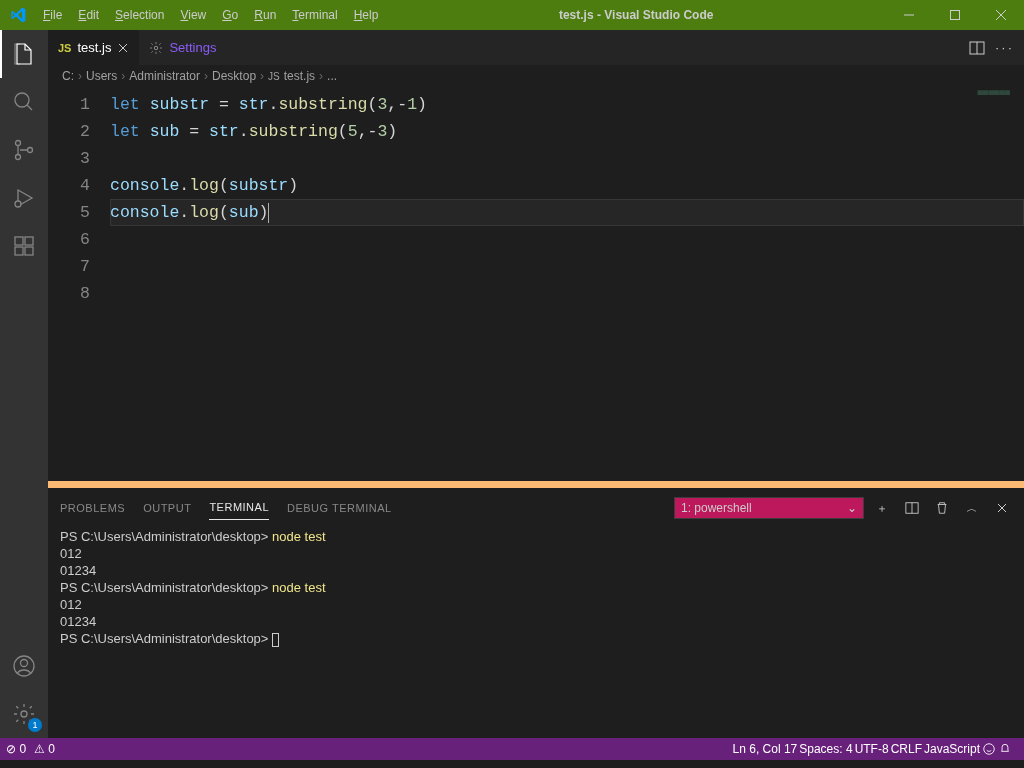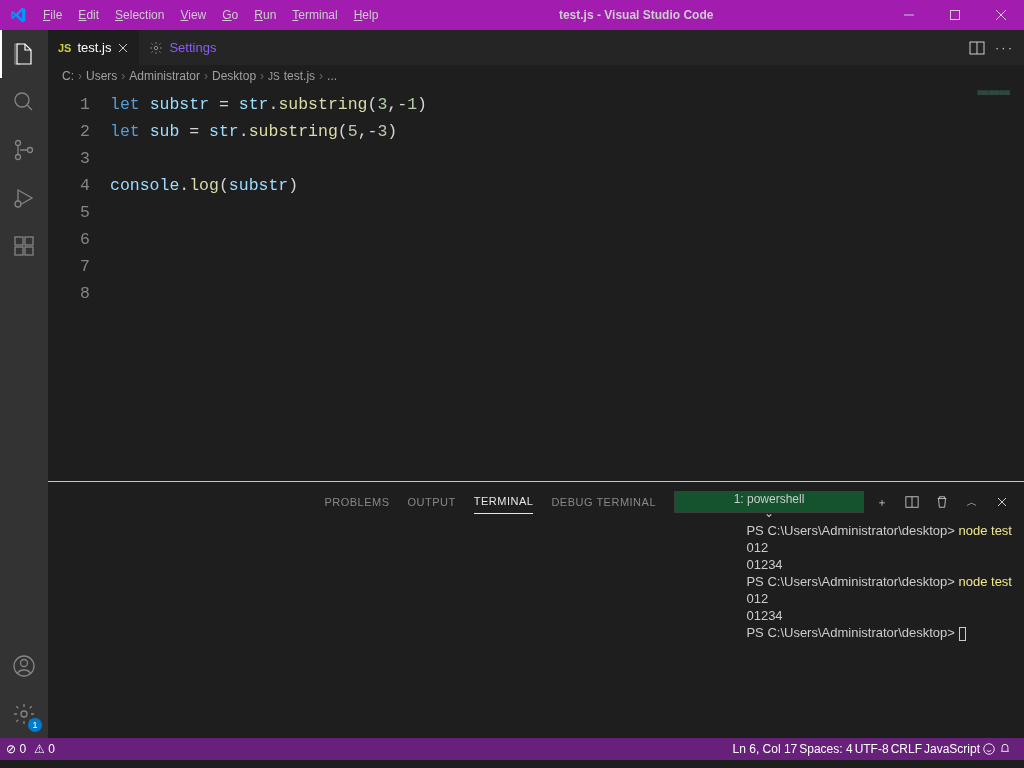--- a/index.html
+++ b/index.html
@@ -1,17 +1,17 @@
 <!DOCTYPE html>
 <html><head>
 <meta charset="utf-8">
 <style>
 * { margin: 0; padding: 0; box-sizing: border-box; }
 body { font-family: "Segoe UI", Arial, sans-serif; font-size: 13px; background: #1e1e1e; color: #cccccc; width: 1024px; height: 768px; overflow: hidden; position: relative; }
-.titlebar { height: 30px; background: #a21caf; display: flex; align-items: center; color: #cccccc; font-size: 12px; }
+.titlebar { height: 30px; background: #4d7c0f; display: flex; align-items: center; color: #cccccc; font-size: 12px; }
 .titlebar .logo { width: 35px; display: flex; align-items: center; justify-content: center; }
 .titlebar .menu { display: flex; }
 .titlebar .menu .mi { padding: 0 8px; cursor: default; }
 .titlebar .menu .mi span.ul { text-decoration: underline; }
 .titlebar .title { flex: 1; text-align: center; color: #cccccc; font-weight: bold; }
 .titlebar .winctrl { display: flex; }
 .titlebar .winctrl .wb { width: 46px; height: 30px; display: flex; align-items: center; justify-content: center; }
 .main { display: flex; height: 708px; }
 .activitybar { width: 48px; background: #333333; display: flex; flex-direction: column; align-items: center; }
 .activitybar .act { width: 48px; height: 48px; display: flex; align-items: center; justify-content: center; position: relative; color: #858585; }
@@ -36,26 +36,26 @@
 .tok-kw { color: #569cd6; }
 .tok-var { color: #9cdcfe; }
 .tok-fn { color: #dcdcaa; }
 .tok-str { color: #ce9178; }
 .tok-num { color: #b5cea8; }
 .tok-punct { color: #d4d4d4; }
 .tok-obj { color: #9cdcfe; }
 .cursor { display:inline-block; width:1px; height:20px; background:#aeafad; vertical-align:middle; }
 .minimap { position: absolute; right: 14px; top: 4px; width: 90px; height: 100px; opacity: 0.6; font-size: 2px; color:#5a7ca0; }
 .mm-tag { position:absolute; right:0; top:0; color:#5a8; font-size:9px; opacity:.5;}
-.panel { height: 257px; border-top: 1px solid #fdba74; background: #1e1e1e; display: flex; flex-direction: column; align-items: flex-end; }
+.panel { height: 257px; border-top: 7px solid #fdba74; background: #1e1e1e; display: flex; flex-direction: column; }
 .panel-tabs { height: 32px; display: flex; align-items: end; padding-left: 12px; gap: 18px; font-size: 11px; color: #888; }
 .ptab { padding-bottom: 6px; letter-spacing: 0.5px; }
 .ptab.active { color: #e7e7e7; border-bottom: 1px solid #e7e7e7; }
 .panel-right { margin-left: auto; display: flex; align-items: center; gap: 6px; padding-right: 10px; }
-.term-select { background: #14532d; color: #ccc; border: 1px solid #3c3c3c; font-size: 12px; height: 22px; width: 190px; padding: 0 6px; display:flex; align-items:center; justify-content:space-between;flex-direction:column;}
+.term-select { background: #be185d; color: #ccc; border: 1px solid #3c3c3c; font-size: 12px; height: 22px; width: 190px; padding: 0 6px; display:flex; align-items:center; justify-content:space-between;}
 .picon { width: 24px; height: 24px; display:flex; align-items:center; justify-content:center; color:#ccc; }
 .terminal { flex: 1; font-family: Liberation Sans, sans-serif; font-size: 13px; padding: 8px 12px; color: #cccccc; line-height: 17px; white-space: pre; }
 .terminal .cmd { color: #f0e68c; }
 .term-cursor { display:inline-block; width:7px; height:14px; border:1px solid #ccc; vertical-align:middle; }
 .statusbar { height: 22px; background: #68217a; color: #ffffff; display: flex; align-items: center; font-size: 12px; }
 .statusbar .sb-l { display: flex; align-items: center; gap: 8px; padding-left: 6px; }
 .statusbar .sb-r { margin-left: auto; display: flex; align-items: center; gap: 2px; padding-right: 12px; }
 svg { display: block; }
 .badge { position:absolute; bottom:6px; right:6px; background:#007acc; color:#fff; border-radius:50%; width:14px; height:14px; font-size:9px; display:flex; align-items:center; justify-content:center; }
 .annot { position:absolute; pointer-events:none; }
@@ -212,20 +212,21 @@
           <div>8</div>
         </div>
       <div class="code" id="code">
         <div class="minimap">
             <div class="mm-tag">▀▀▀▀▀▀</div>
           </div>
           <div class="line"><span class="tok-kw">let</span><span class="tok-punct"> </span><span class="tok-var">substr</span><span class="tok-punct"> = </span><span class="tok-obj">str</span><span class="tok-punct">.</span><span class="tok-fn">substring</span><span class="tok-punct">(</span><span class="tok-num">3</span><span class="tok-punct">,-</span><span class="tok-num">1</span><span class="tok-punct">)</span></div>
           <div class="line"><span class="tok-kw">let</span><span class="tok-punct"> </span><span class="tok-var">sub</span><span class="tok-punct"> = </span><span class="tok-obj">str</span><span class="tok-punct">.</span><span class="tok-fn">substring</span><span class="tok-punct">(</span><span class="tok-num">5</span><span class="tok-punct">,-</span><span class="tok-num">3</span><span class="tok-punct">)</span></div>
           <div class="line"></div>
           <div class="line"><span class="tok-obj">console</span><span class="tok-punct">.</span><span class="tok-fn">log</span><span class="tok-punct">(</span><span class="tok-var">substr</span><span class="tok-punct">)</span></div>
+          <div class="line current"><span class="tok-obj">console</span><span class="tok-punct">.</span><span class="tok-fn">log</span><span class="tok-punct">(</span><span class="tok-var">sub</span><span class="tok-punct">)</span><span class="cursor"></span></div>
           <div class="line"></div>
           <div class="line"></div>
         </div>
     </div>
 
     <div class="panel">
       <div class="panel-tabs">
         <div class="ptab">PROBLEMS</div>
         <div class="ptab">OUTPUT</div>
         <div class="ptab active">TERMINAL</div>

